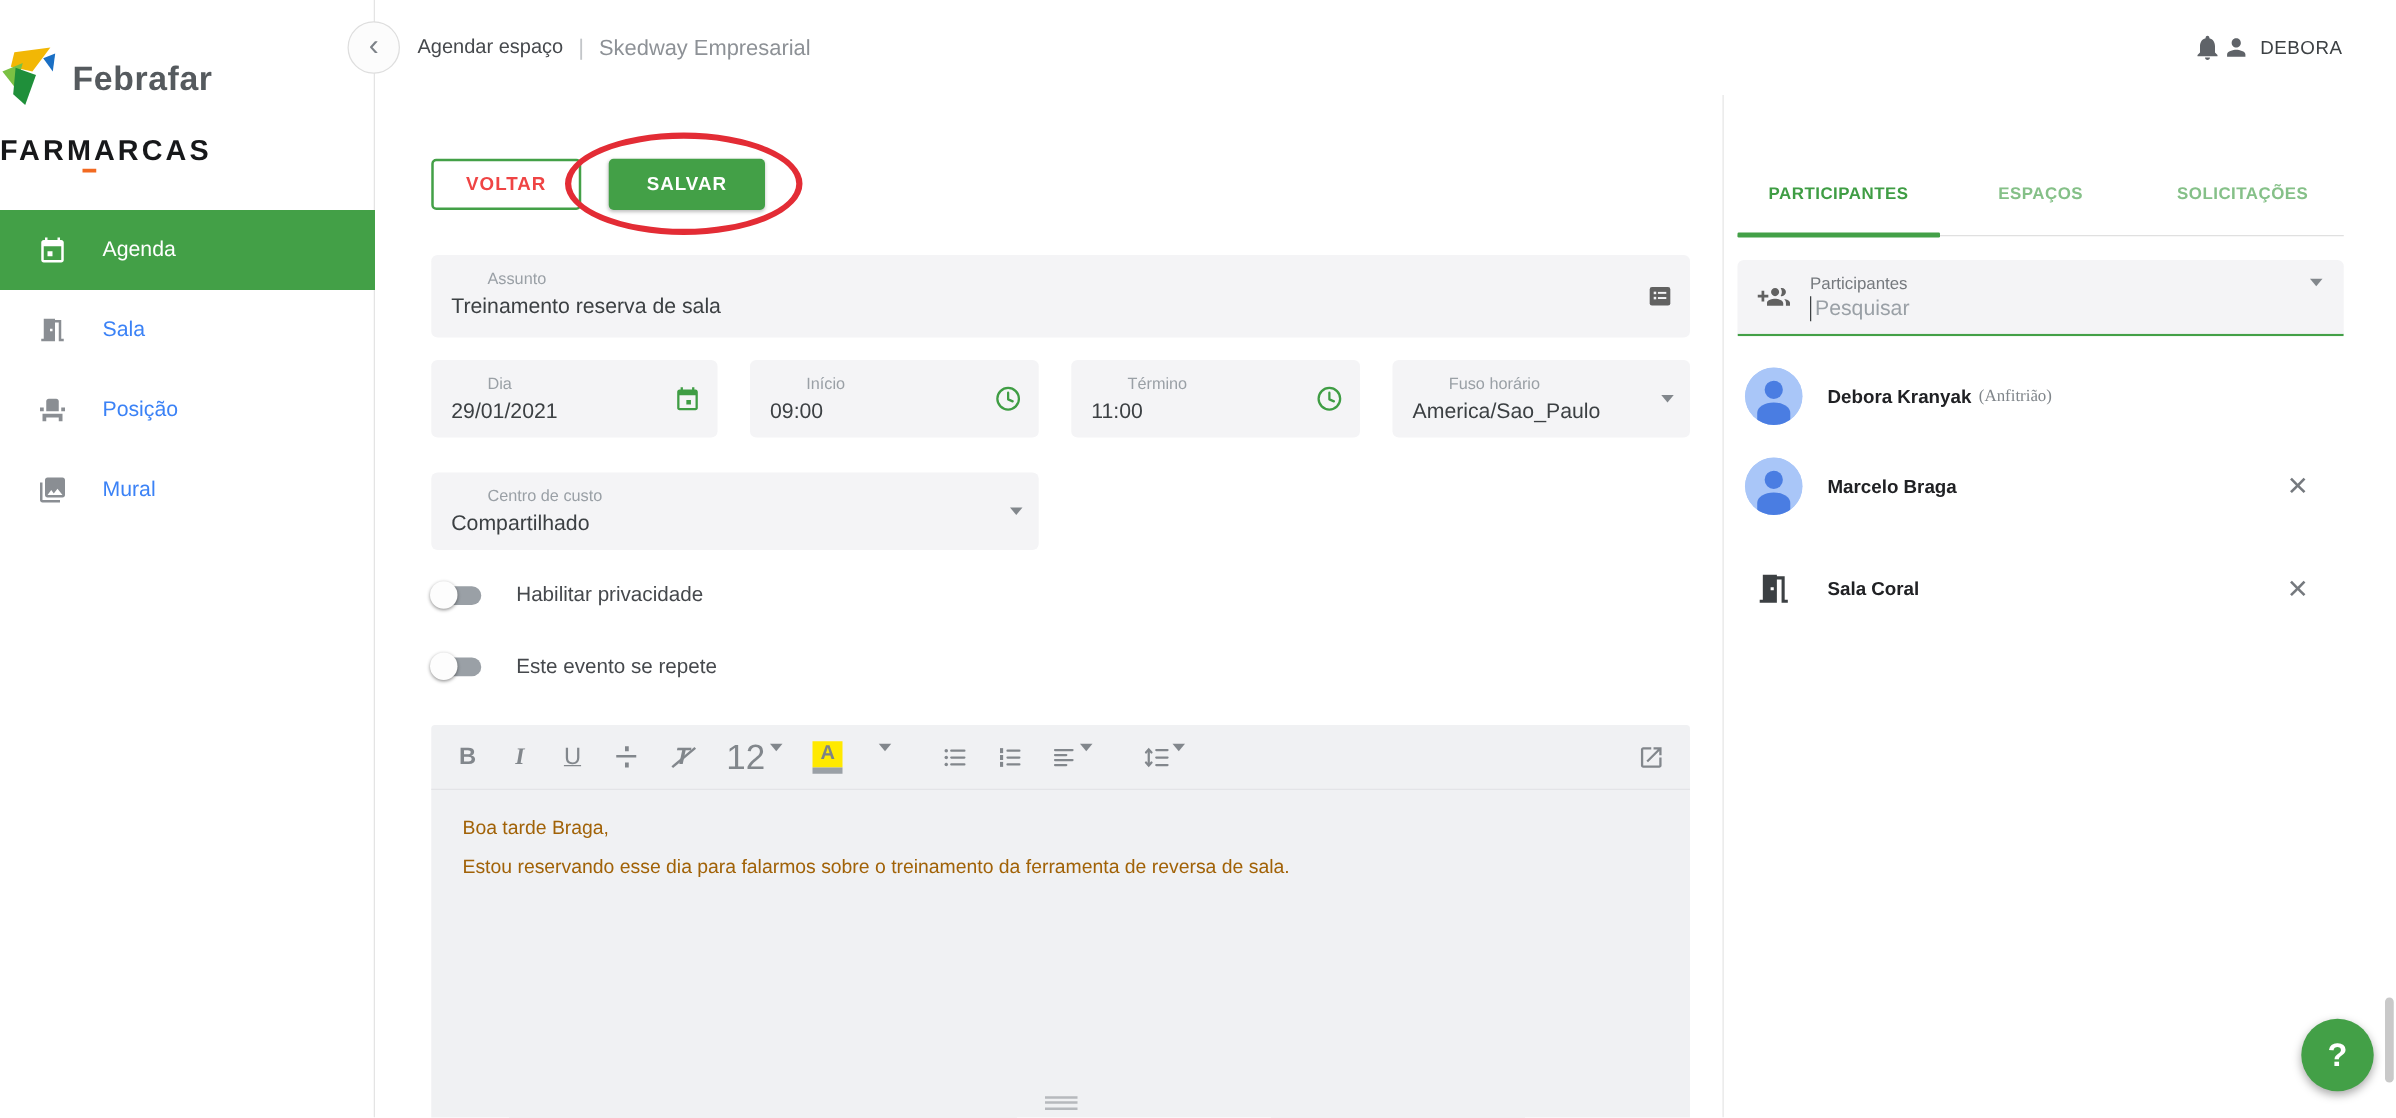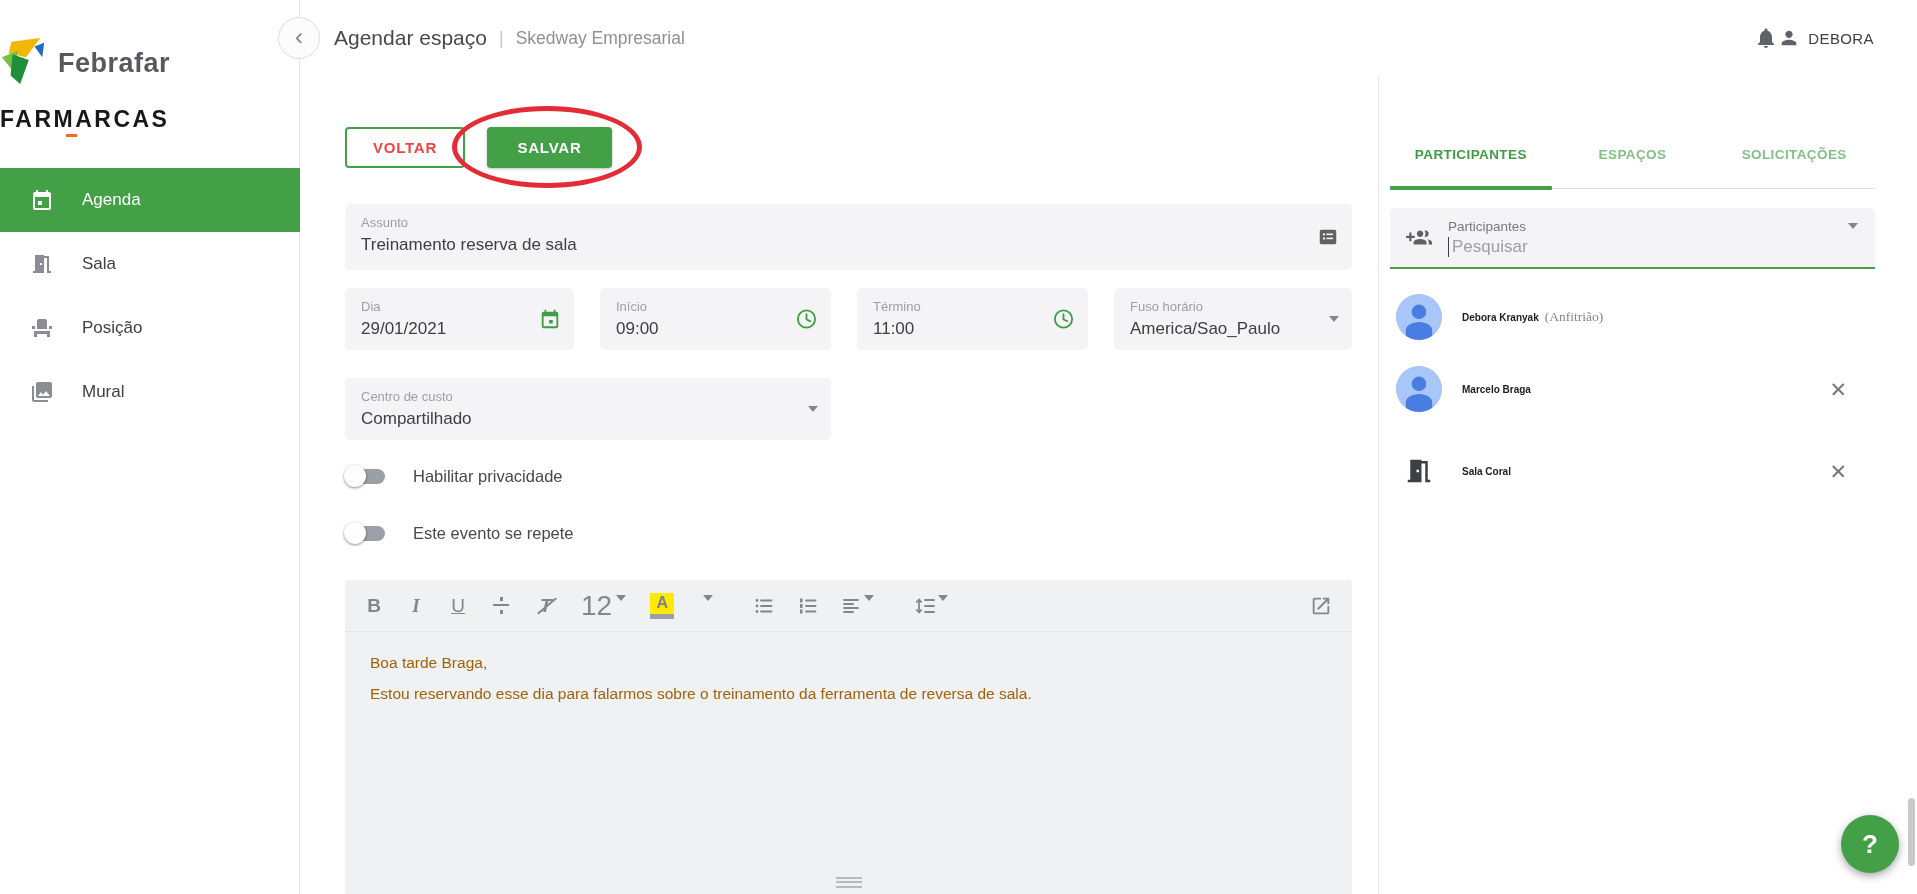--- a/index.html
+++ b/index.html
@@ -15,34 +15,34 @@
              background: #fff; border-right: 1px solid #e4e4e4; }
   .logo-block { padding-top: 36px; display: flex; flex-direction: column; align-items: flex-start; }
   .febrafar-row { display: flex; align-items: center; gap: 10px; }
   .febrafar-text { font-size: 27px; font-weight: 700; color: #555a5e; letter-spacing: .5px; }
   .farmarcas { position: relative; margin-top: 16px; font-size: 23px; font-weight: 800;
                color: #17181a; letter-spacing: 2.5px; }
   .farmarcas-dash { position: absolute; left: 39%; bottom: -4px; width: 11px; height: 3px; background: #f26a21; }
 
   .menu { position: absolute; left: 0; top: 168px; width: 300px; }
   .menu-item { display: flex; align-items: center; height: 64px; padding-left: 30px;
-               color: #404040; font-size: 17px; cursor: pointer; }
+               color: #3b82f6; font-size: 17px; cursor: pointer; }
   .menu-item .mi-icon { width: 26px; height: 26px; margin-right: 26px; display: flex; align-items: center; }
   .menu-item svg { fill: #8a8e93; }
   .menu-item.active { background: #43a047; color: #fff; font-weight: 500; }
   .menu-item.active svg { fill: #fff; }
 
   
   .back-btn { position: absolute; left: 278px; top: 17px; width: 42px; height: 42px;
               border-radius: 50%; background: #fcfcfc; border: 1px solid #dedede;
               display: flex; align-items: center; justify-content: center;
               font-size: 24px; color: #7d8288; cursor: pointer; z-index: 5; padding-bottom: 3px;}
   .header-title-row { position: absolute; left: 334px; top: 0; height: 76px;
                       display: flex; align-items: center; gap: 12px; }
-  .page-title { font-size: 21px; font-weight: 500; color: #46494d; }
+  .page-title { font-size: 16px; font-weight: 500; color: #46494d; }
   .title-sep { font-size: 18px; color: #c3c6c9; }
   .page-subtitle { font-size: 17.5px; color: #8d9196; }
   .header-right { position: absolute; right: 43px; top: 0; height: 76px;
                   display: flex; align-items: center; }
   .bell-btn, .user-chip { display: flex; align-items: center; cursor: pointer; }
   .user-chip { gap: 8px; }
   .user-name { font-size: 15px; color: #3c4043; letter-spacing: .4px; }
 
   
   .main { position: absolute; left: 300px; top: 76px; width: 1078px; height: 818px;
@@ -51,21 +51,21 @@
   .btn { height: 41px; border-radius: 4px; font-size: 15px; font-weight: 700;
          letter-spacing: .8px; cursor: pointer; display: inline-flex;
          align-items: center; justify-content: center; }
   .btn-voltar { width: 120px; background: #fff; border: 2px solid #43a047; color: #ef4444; }
   .btn-salvar { width: 125px; margin-left: 22px; background: #43a047; border: none; color: #fff;
                 box-shadow: 0 1px 3px rgba(0,0,0,.25); }
   .red-annotation { position: absolute; left: 152px; top: 30px; width: 190px; height: 82px;
                     border: 5px solid #e32c35; border-radius: 50%; pointer-events: none; z-index: 6; }
 
   .field { background: #f4f4f6; border-radius: 5px; position: relative; padding: 11px 16px 0 16px; }
-  .field-label { font-size: 13px; color: #9aa0a6; }
+  .field-label { font-size: 13px; color: #9aa0a6; margin-left: 29px; }
   .field-value { font-size: 17px; color: #3c4043; margin-top: 5px; }
   .field-icon { position: absolute; right: 13px; top: 50%; transform: translateY(-50%); display:flex; }
   .assunto { margin-top: 36px; width: 1007px; height: 66px; }
   .date-row { margin-top: 18px; display: flex; gap: 26px; width: 1007px; }
   .date-row .field { height: 62px; }
   .f-dia { width: 229px; } .f-inicio { width: 231px; } .f-termino { width: 231px; } .f-fuso { width: 238px; }
   .centro { margin-top: 28px; width: 486px; height: 62px; }
   .caret { width: 0; height: 0; border-left: 5px solid transparent; border-right: 5px solid transparent;
            border-top: 6px solid #82878c; }
 
@@ -132,21 +132,21 @@
                         padding-left: 3px; line-height: 20px; }
   .search-caret { position: absolute; right: 17px; top: 50%; transform: translateY(-50%); }
 
   .plist { margin: 12px 0 0 11px; }
   .prow { display: flex; align-items: center; height: 72px; }
   .prow.room { margin-top: 10px; }
   .pavatar { width: 46px; height: 46px; border-radius: 50%; overflow: hidden; background: #a9c6f8;
              margin-left: 6px; flex: none; }
   .proom-ic { width: 46px; height: 46px; margin-left: 6px; display: flex; align-items: center;
               justify-content: center; flex: none; }
-  .pname { margin-left: 20px; font-size: 10px; font-weight: 700; color: #202124; }
+  .pname { margin-left: 20px; font-size: 15px; font-weight: 700; color: #202124; }
   .prole { margin-left: 6px; font-size: 13.5px; color: #80868b; font-family: Liberation Serif, serif; }
   .pclose { margin-left: auto; margin-right: 70px; font-size: 21px; color: #75797e;
             cursor: pointer; font-weight: 400; line-height: 1; }
 
   
   .help-fab { position: absolute; left: 1841px; top: 815px; width: 58px; height: 58px;
               border-radius: 50%; background: #43a047; color: #fff; font-size: 26px; font-weight: 700;
               display: flex; align-items: center; justify-content: center; cursor: pointer;
               box-shadow: 0 3px 8px rgba(0,0,0,.35); }
   .scroll-thumb { position: absolute; right: 2px; top: 798px; width: 7px; height: 68px;

